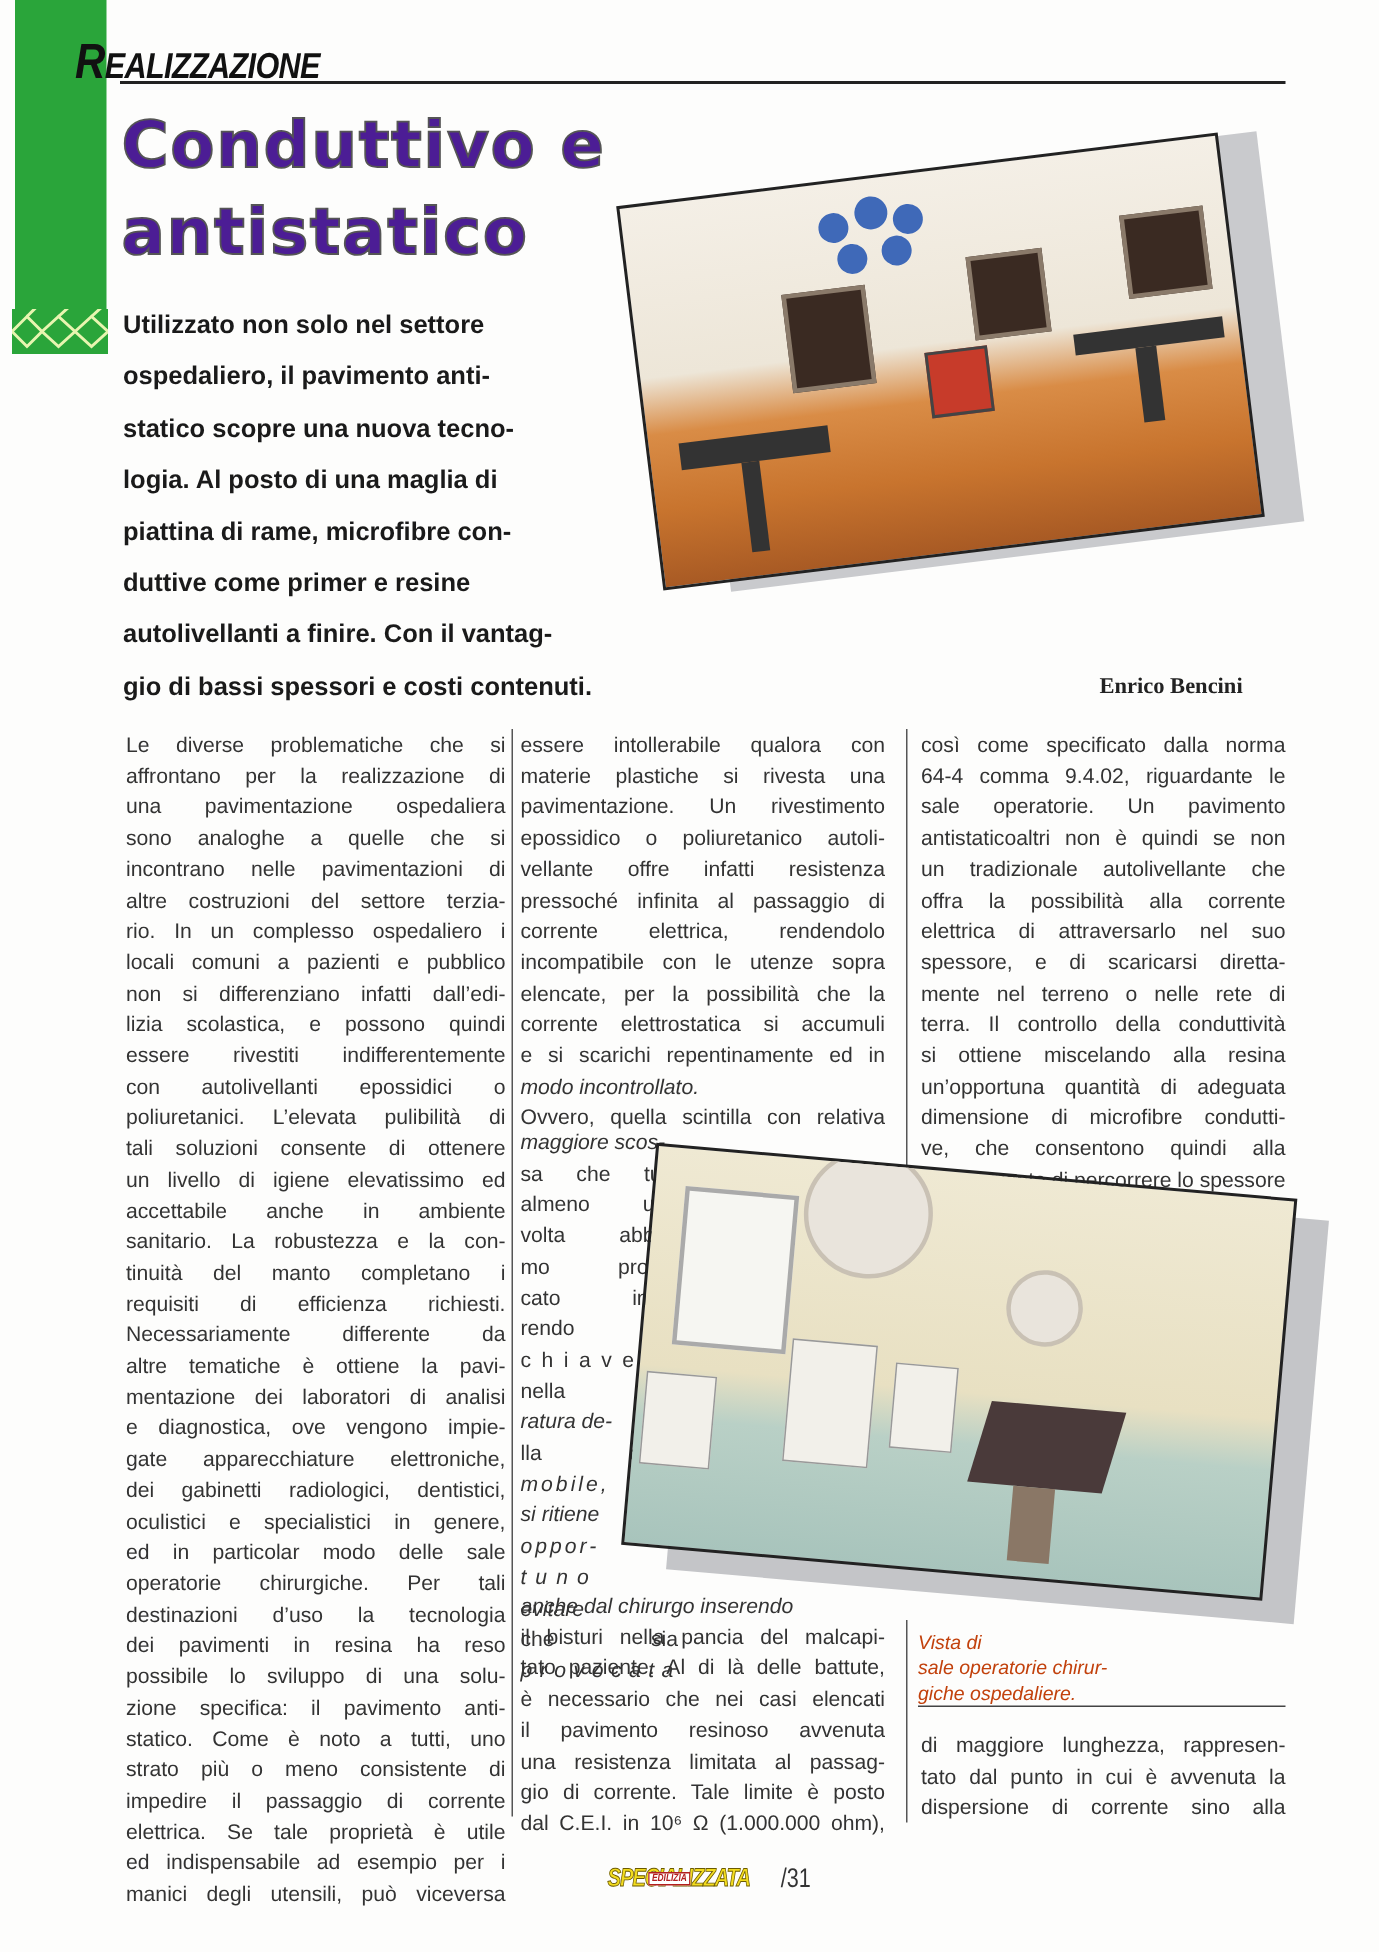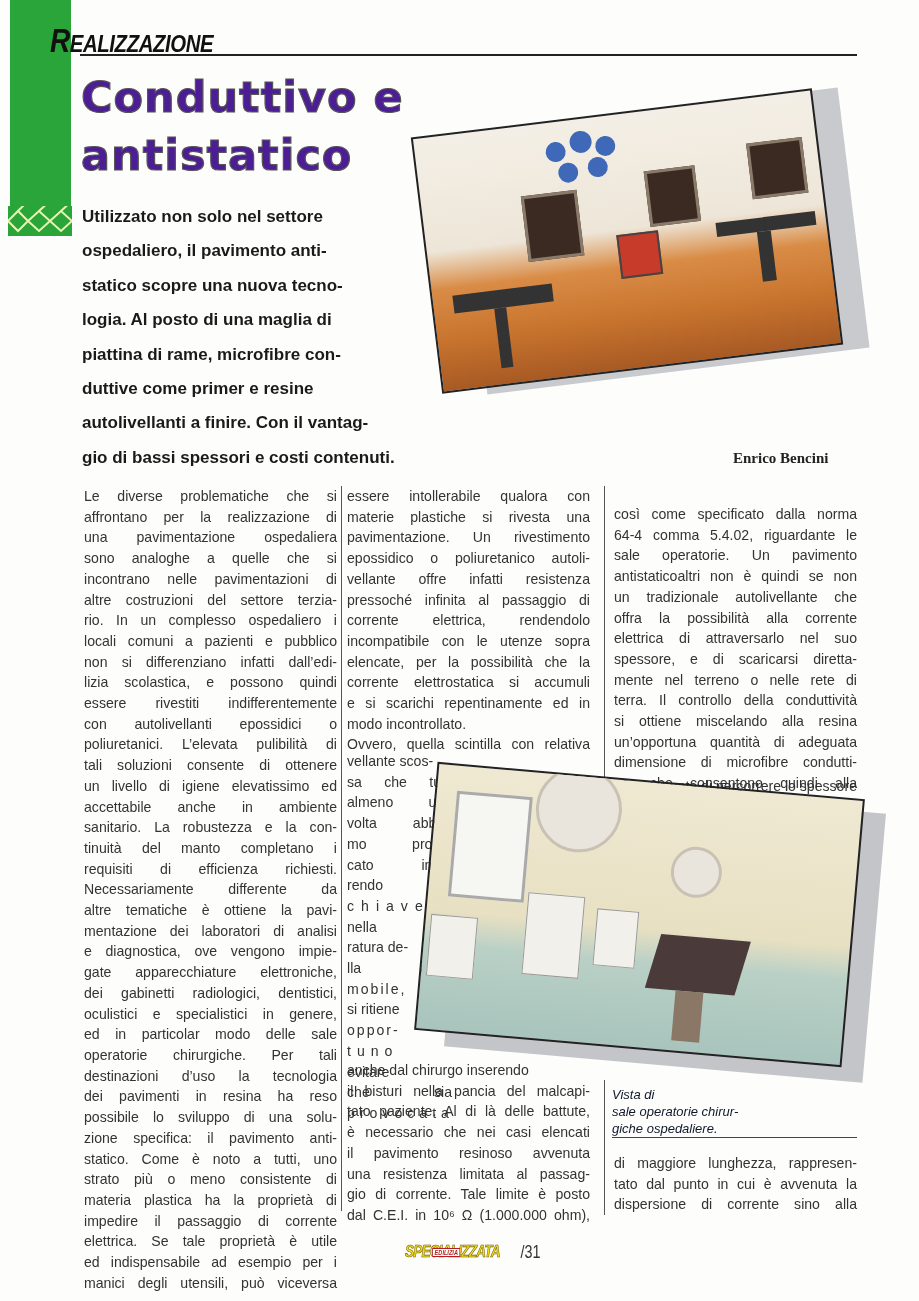--- a/index.html
+++ b/index.html
@@ -35,43 +35,43 @@
   .p1-win { position:absolute; background:#3a2a22; border:3px solid #8a7a6a; }
   .p1-lamp { position:absolute; border-radius:50%; background:#3f69b8; }
   .p1-table { position:absolute; background:#333; }
   .p1-cart { position:absolute; background:#c73b2a; border:2px solid #444; }
   .byline {
     position:absolute; left:733px; top:450px; font-family:"Liberation Serif", serif;
     font-weight:bold; font-size:15px; color:#222;
   }
   .col { position:absolute; font-size:14.1px; line-height:20.7px; color:#333; }
   .col div { white-space:nowrap; text-align:justify; text-align-last:justify; }
-  .col div.last { text-align-last:left; }
+  .col div.last { text-align-last:left;font-style:italic; }
   .col1 { left:84px; top:486px; width:253px; }
   .col2 { left:347px; top:486px; width:243px; }
   .col2-narrow { left:347px; top:751px; width:105px; }
   .col2-bottom { left:347px; top:1060px; width:243px; }
-  .col3 { left:614px; top:504px; width:243px; }
+  .col3 { left:614px; top:486px; width:243px; }
   .col3-right { left:614px; top:776px; width:243px; }
   .col3-right div { text-align:right; text-align-last:right; }
   .col3-bottom { left:614px; top:1153px; width:243px; }
   .vrule { position:absolute; width:1px; background:#555; }
   .photo2-shadow { position:absolute; left:455px; top:795px; width:420px; height:270px; background:#c4c5c8; transform:rotate(5deg); }
   .photo2 {
     position:absolute; left:425px; top:780px; width:425px; height:265px; transform:rotate(5deg);
     border:2px solid #222; overflow:hidden;
     background:linear-gradient(180deg,#efe9d3 0%,#e8e0c2 55%,#b9d0c6 68%,#a8c4bc 100%);
   }
   .p2-lamp { position:absolute; border-radius:50%; background:#e9e4dc; border:3px solid #c9c1b4; }
   .p2-table { position:absolute; background:#4a3a3a; }
   .p2-base { position:absolute; background:#8a7766; }
   .p2-window { position:absolute; background:#f6f6f2; border:3px solid #aaa; }
   .p2-machine { position:absolute; background:#f2f0ea; border:1px solid #999; }
   .caption {
-    position:absolute; left:612px; top:1086px; font-style:italic; font-size:13px; line-height:17px; color:#0f172a;
+    position:absolute; left:612px; top:1086px; font-style:italic; font-size:13px; line-height:17px; color:#c2410c;
   }
   .caption-rule { position:absolute; left:612px; top:1137px; width:245px; height:1px; background:#444; }
   .footer { position:absolute; left:405px; top:1240px; height:24px; display:flex; align-items:center; gap:6px; }
   .logo {
     font-family:"Liberation Sans", sans-serif; font-weight:bold; font-style:italic; font-size:17px;
     color:#f3dc1e; -webkit-text-stroke:0.6px #6b5a00; letter-spacing:-1px; position:relative;
     transform:scaleX(0.8); transform-origin:left center;
   }
   .logo-badge {
     position:absolute; left:34px; top:6px; background:#fff; color:#b21f1f; font-size:7px;
@@ -161,21 +161,20 @@
   <div>dei gabinetti radiologici, dentistici,</div>
   <div>oculistici e specialistici in genere,</div>
   <div>ed in particolar modo delle sale</div>
   <div>operatorie chirurgiche. Per tali</div>
   <div>destinazioni d’uso la tecnologia</div>
   <div>dei pavimenti in resina ha reso</div>
   <div>possibile lo sviluppo di una solu-</div>
   <div>zione specifica: il pavimento anti-</div>
   <div>statico. Come è noto a tutti, uno</div>
   <div>strato più o meno consistente di</div>
-  <div>materia plastica ha la proprietà di</div>
   <div>impedire il passaggio di corrente</div>
   <div>elettrica. Se tale proprietà è utile</div>
   <div>ed indispensabile ad esempio per i</div>
   <div>manici degli utensili, può viceversa</div>
 </div>
 
 <div class="vrule" style="left:341px;top:486px;height:725px;"></div>
 
 <div class="col col2">
   <div>essere intollerabile qualora con</div>
@@ -187,21 +186,21 @@
   <div>corrente elettrica, rendendolo</div>
   <div>incompatibile con le utenze sopra</div>
   <div>elencate, per la possibilità che la</div>
   <div>corrente elettrostatica si accumuli</div>
   <div>e si scarichi repentinamente ed in</div>
   <div class="last">modo incontrollato.</div>
   <div>Ovvero, quella scintilla con relativa</div>
 </div>
 
 <div class="col col2-narrow">
-  <div class="last">vellante scos-</div>
+  <div class="last">maggiore scos-</div>
   <div>sa che tutti</div>
   <div>almeno una</div>
   <div>volta abbia-</div>
   <div>mo provo-</div>
   <div>cato inse-</div>
   <div>rendo la</div>
   <div style="letter-spacing:7px;">chiave</div>
   <div>nella ser-</div>
   <div class="last">ratura de-</div>
   <div>lla auto-</div>
@@ -223,21 +222,21 @@
   <div>una resistenza limitata al passag-</div>
   <div>gio di corrente. Tale limite è posto</div>
   <div>dal C.E.I. in 10⁶ Ω (1.000.000 ohm),</div>
 </div>
 
 <div class="vrule" style="left:604px;top:486px;height:320px;"></div>
 <div class="vrule" style="left:604px;top:1080px;height:135px;"></div>
 
 <div class="col col3">
   <div>così come specificato dalla norma</div>
-  <div>64-4 comma 5.4.02, riguardante le</div>
+  <div>64-4 comma 9.4.02, riguardante le</div>
   <div>sale operatorie. Un pavimento</div>
   <div>antistaticoaltri non è quindi se non</div>
   <div>un tradizionale autolivellante che</div>
   <div>offra la possibilità alla corrente</div>
   <div>elettrica di attraversarlo nel suo</div>
   <div>spessore, e di scaricarsi diretta-</div>
   <div>mente nel terreno o nelle rete di</div>
   <div>terra. Il controllo della conduttività</div>
   <div>si ottiene miscelando alla resina</div>
   <div>un’opportuna quantità di adeguata</div>

